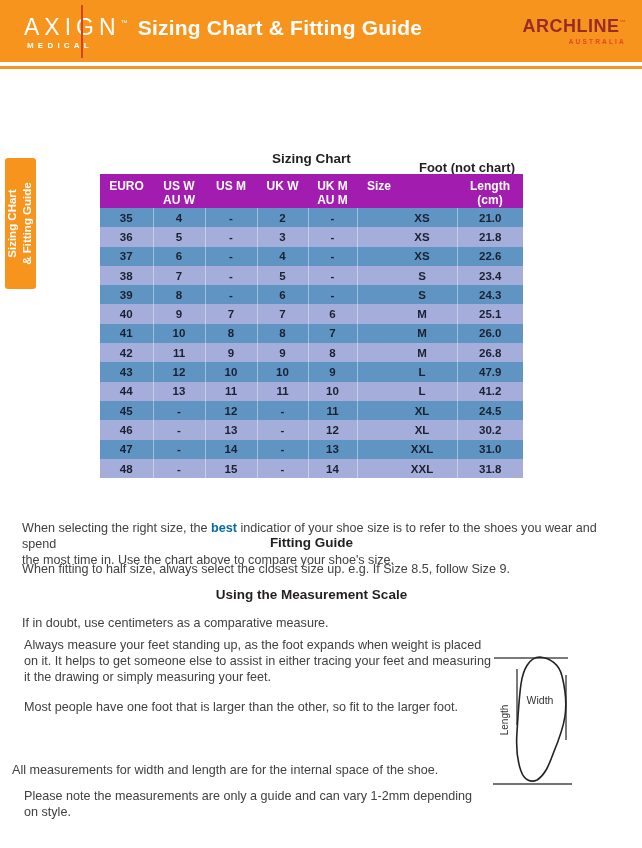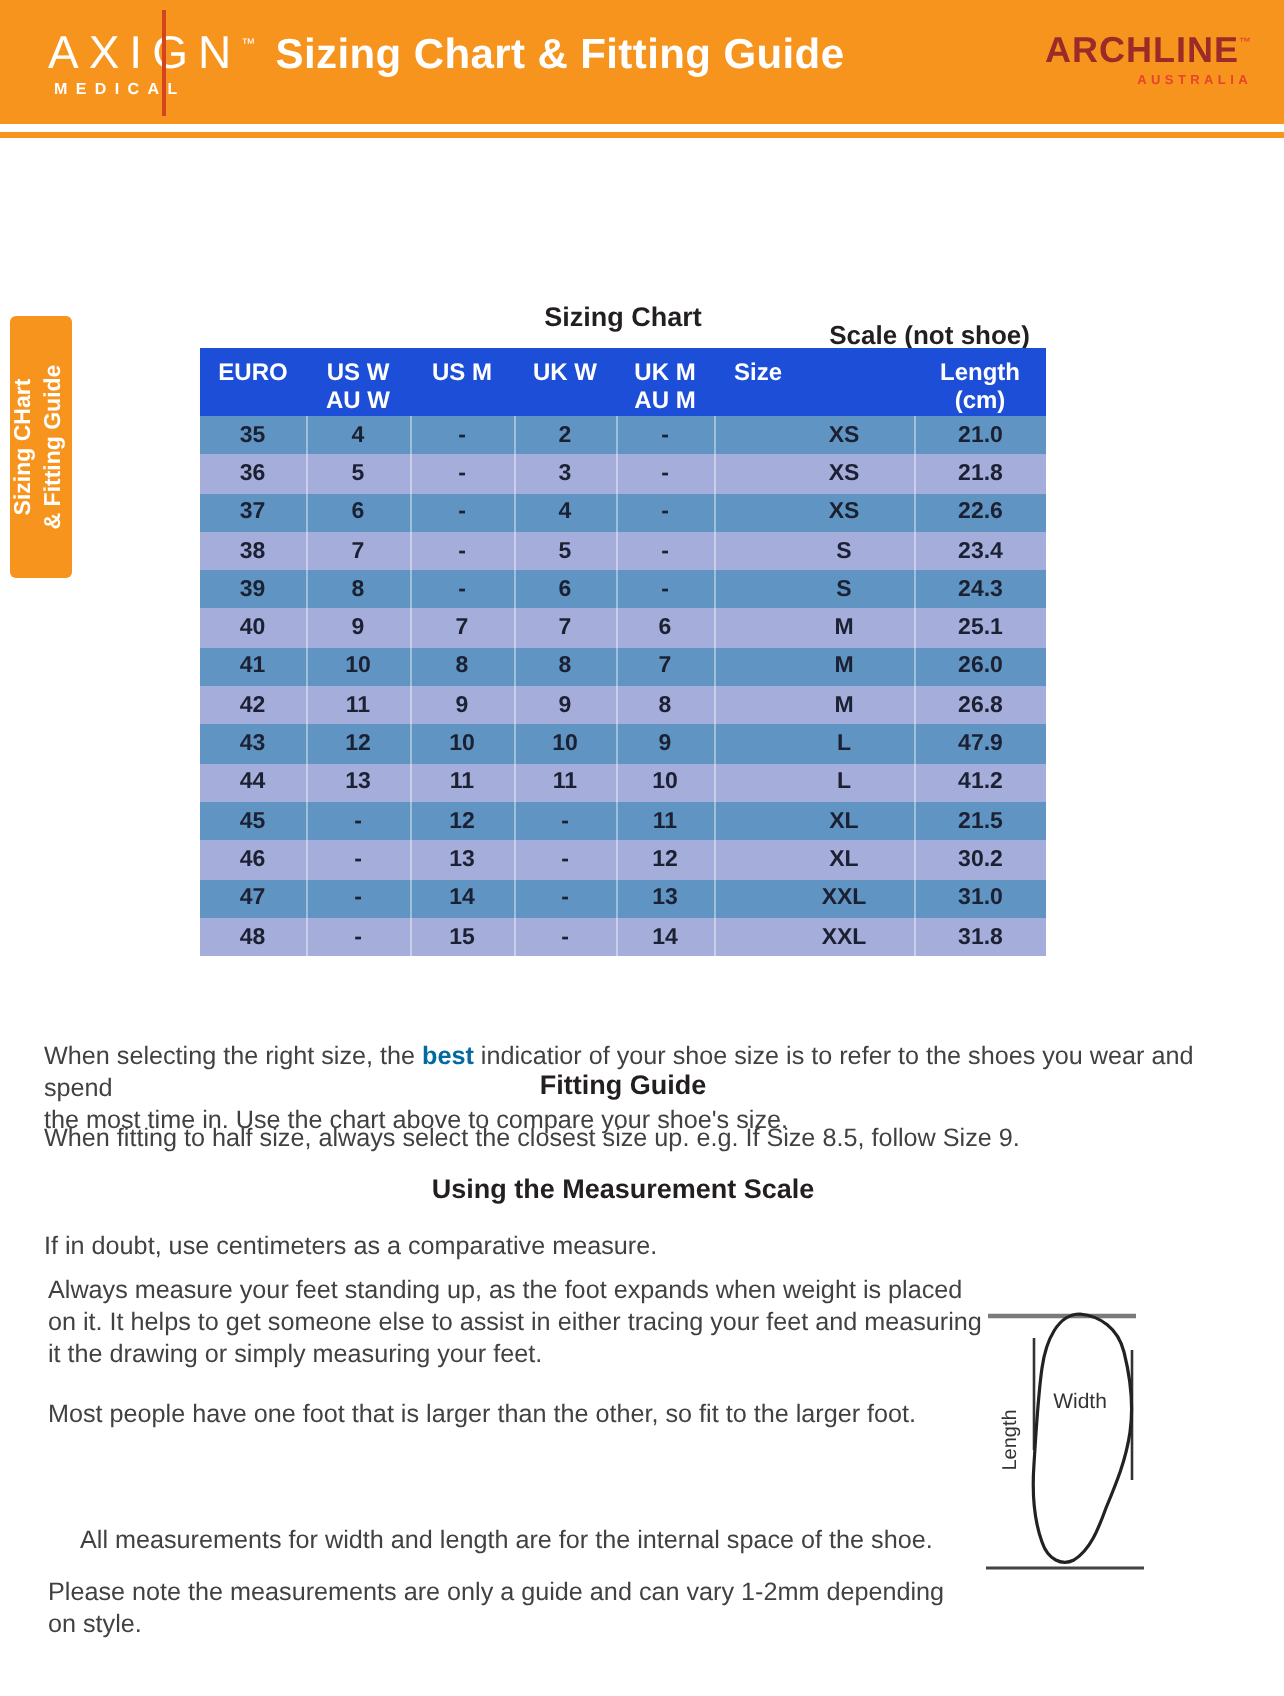--- a/index.html
+++ b/index.html
@@ -28,21 +28,21 @@
     transform:rotate(-90deg); color:#ffffff; font-weight:bold; font-size:11.5px; line-height:14.5px;
     text-align:center; white-space:pre-line; }
 
   
   .sizing-title { position:absolute; left:100px; top:151px; width:423px; text-align:center;
     font-weight:bold; font-size:13.5px; color:#231F20; }
   .foot-note { position:absolute; left:315px; top:160px; width:200px; text-align:right;
     font-weight:bold; font-size:13px; color:#231F20; }
   .size-table { position:absolute; left:100px; top:174px; width:423px;
     border-collapse:collapse; table-layout:fixed; }
-  .size-table thead tr { background:#1d4ed8; }
+  .size-table thead tr { background:#a21caf; }
   .size-table th { color:#ffffff; font-size:12px; font-weight:bold; vertical-align:top;
     padding:5px 0 0 0; white-space:pre-line; line-height:14px; height:34px; box-sizing:border-box; text-align:center; }
   .size-table th.col5 { text-align:left; padding-left:10px; }
   .size-table td { text-align:center; font-weight:bold; font-size:11.5px; color:#1B2033;
     height:19.3px; padding:0; }
   .size-table td.col5 { padding-left:30px; }
   .size-table tbody tr:nth-child(odd)  { background:#6095C3; }
   .size-table tbody tr:nth-child(even) { background:#A5AEDA; }
   .size-table td + td { border-left:1px solid rgba(255,255,255,0.40); }
 
@@ -51,21 +51,21 @@
     font-weight:bold; font-size:13.5px; color:#231F20; }
   .h-fitting { top:494px;margin-top:41px; }
   .h-measure { top:587px; }
   .p { position:absolute; color:#414042; font-size:12.6px; line-height:16px; white-space:pre-line; }
   .p b { color:#0369a1; }
   .p1 { left:22px; top:520px; width:606px; }
   .p2 { left:22px; top:561px; width:606px; }
   .p3 { left:22px; top:615px; width:500px; }
   .p4 { left:24px; top:637px; width:480px; }
   .p5 { left:24px; top:699px; width:500px; }
-  .p6 { left:40px; top:762px; width:500px; }
+  .p6 { left:12px; top:762px; width:500px; }
   .p7 { left:24px; top:788px; width:500px; }
 
   
   .diagram { position:absolute; left:488px; top:648px; width:150px; height:152px;text-align:center; }
 </style>
 </head>
 <body>
 
 <div class="page">
 
@@ -82,21 +82,21 @@
     </div>
   </div>
   <div class="rule"></div>
 
   <div class="side-tab">
     <div class="side-tab-label">Sizing CHart
 &amp; Fitting Guide</div>
   </div>
 
   <div class="sizing-title">Sizing Chart</div>
-  <div class="foot-note">Scale (not shoe)</div>
+  <div class="foot-note">Foot (not chart)</div>
 
   <table class="size-table">
     <colgroup>
       <col style="width:53px">
         <col style="width:52px">
         <col style="width:52px">
       <col style="width:51px">
         <col style="width:49px">
         <col style="width:100px">
         <col style="width:66px">
@@ -206,21 +206,21 @@
           <td class="col5">L</td>
           <td class="col6">41.2</td>
         </tr>
         <tr>
           <td class="col0">45</td>
           <td class="col1">-</td>
           <td class="col2">12</td>
           <td class="col3">-</td>
           <td class="col4">11</td>
           <td class="col5">XL</td>
-          <td class="col6">21.5</td>
+          <td class="col6">24.5</td>
         </tr>
         <tr>
           <td class="col0">46</td>
           <td class="col1">-</td>
           <td class="col2">13</td>
           <td class="col3">-</td>
           <td class="col4">12</td>
           <td class="col5">XL</td>
           <td class="col6">30.2</td>
         </tr>

